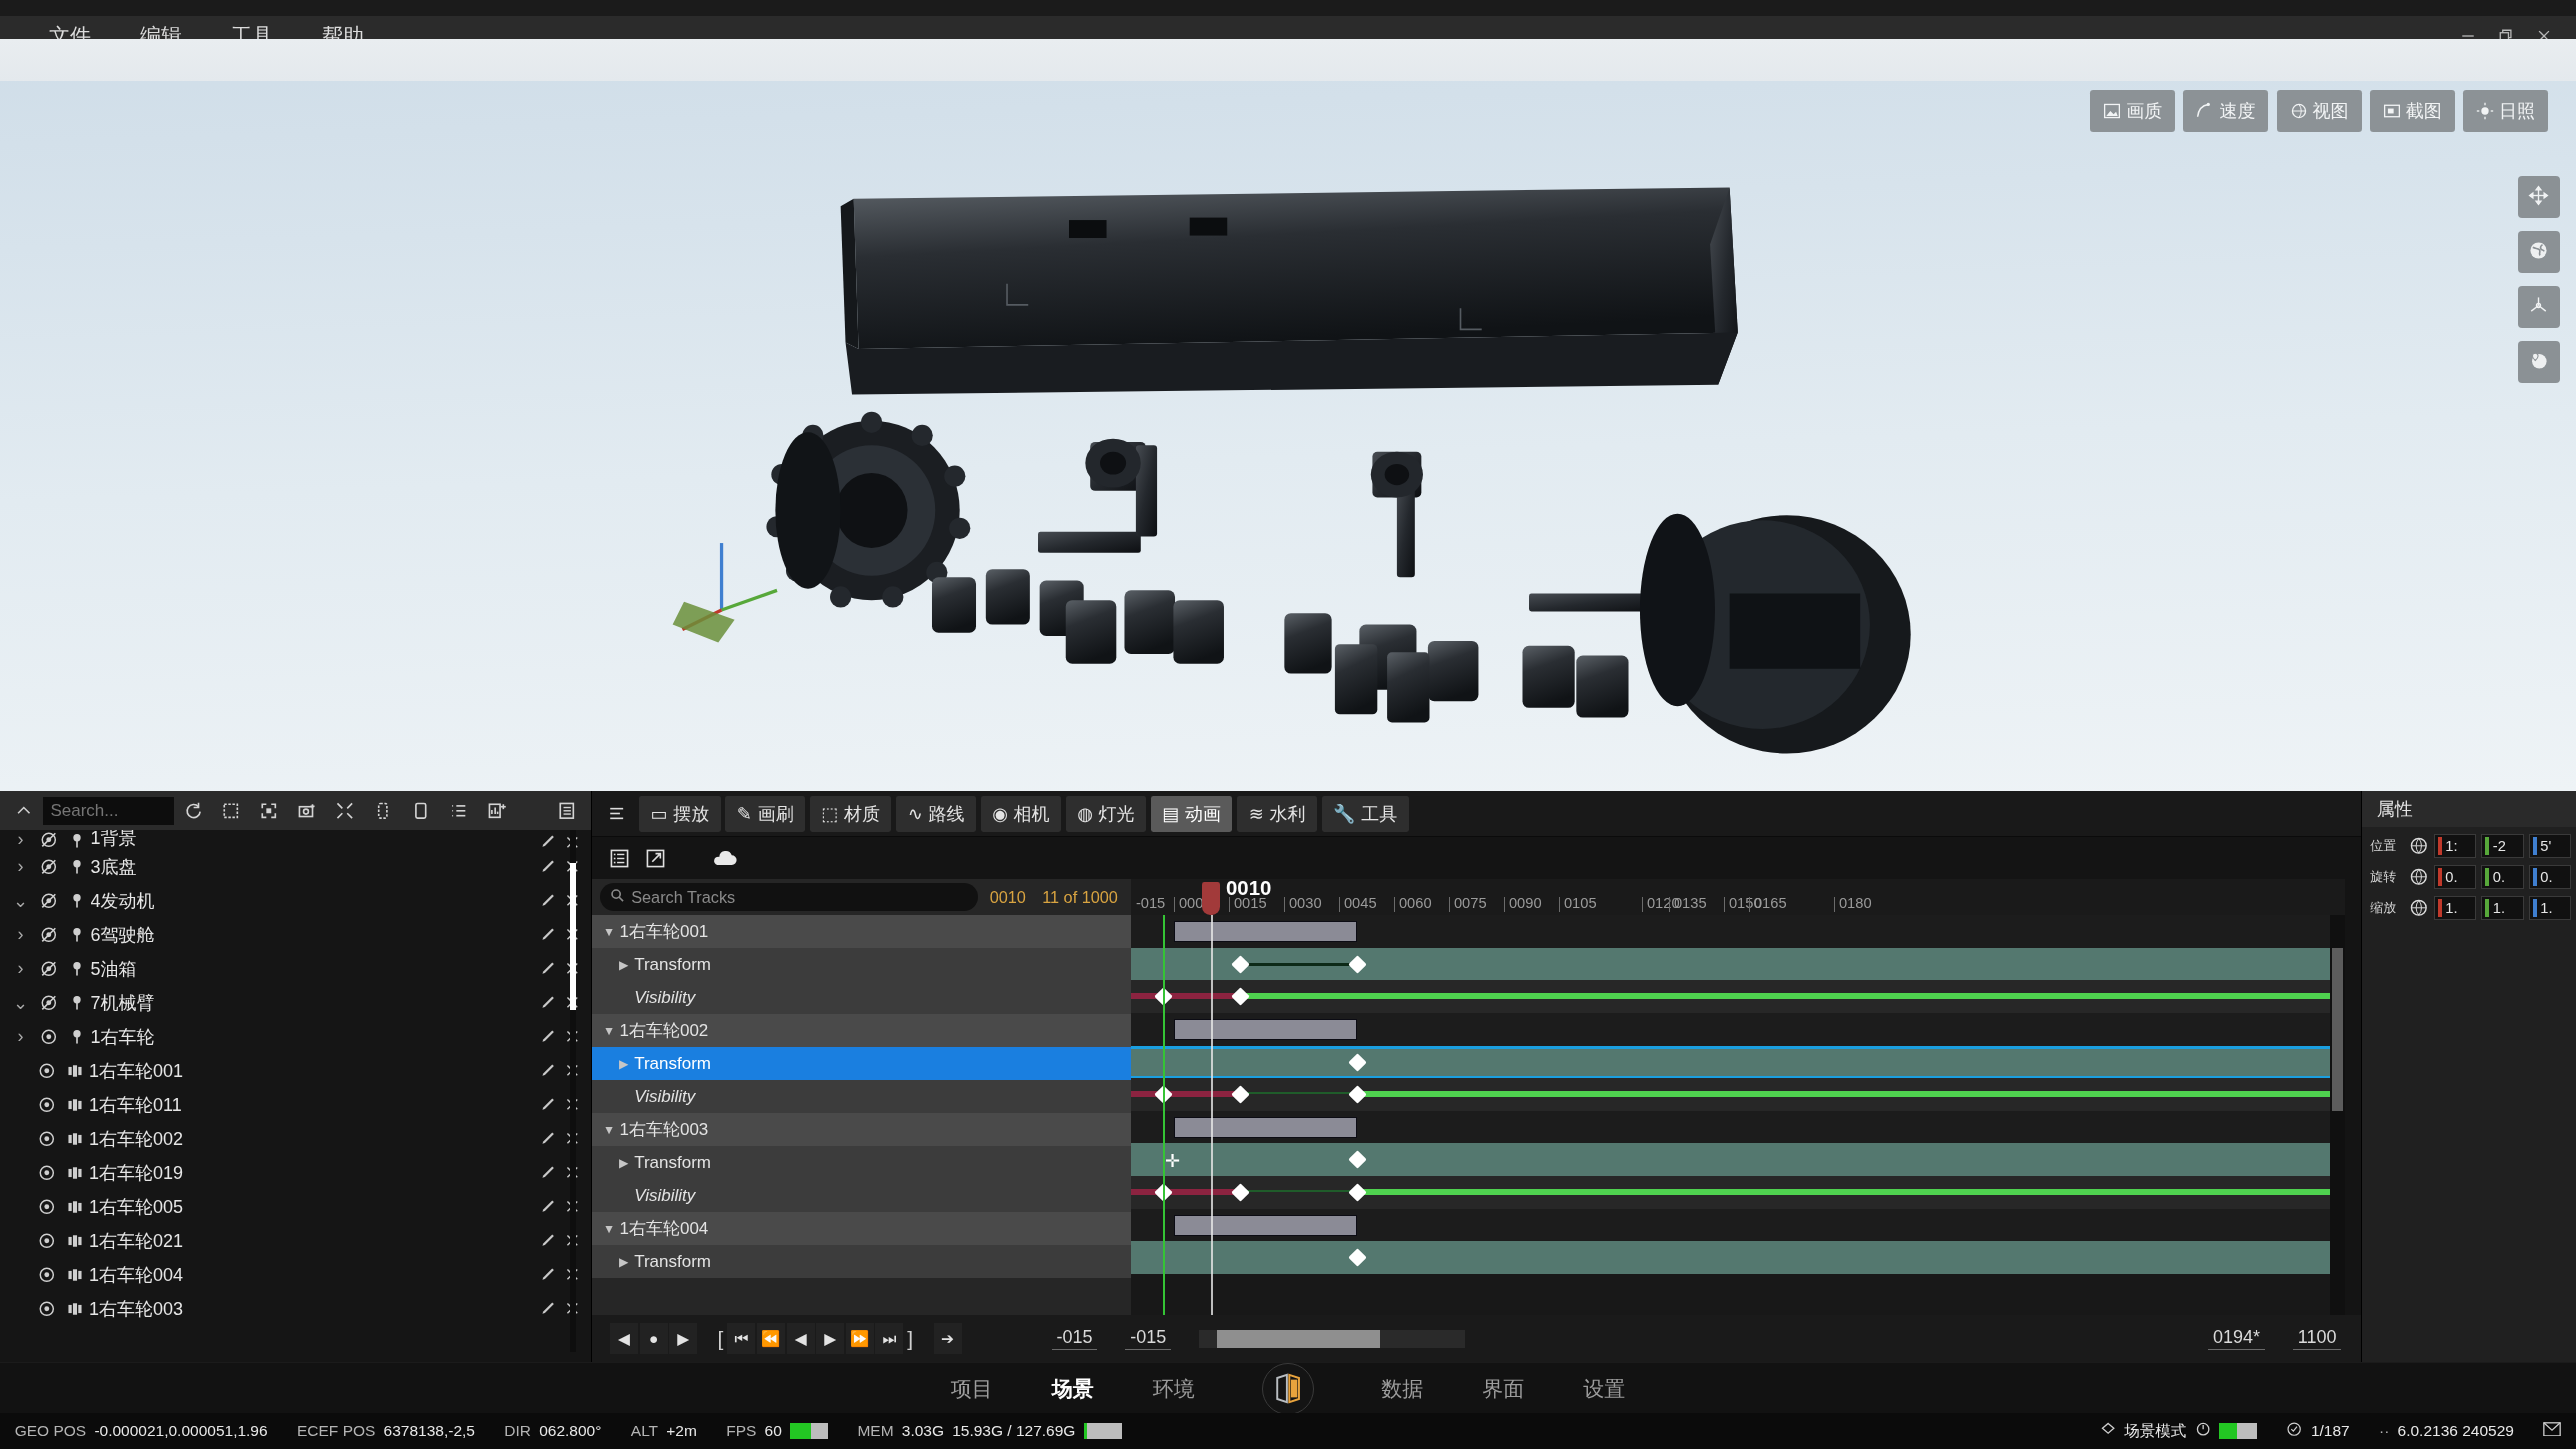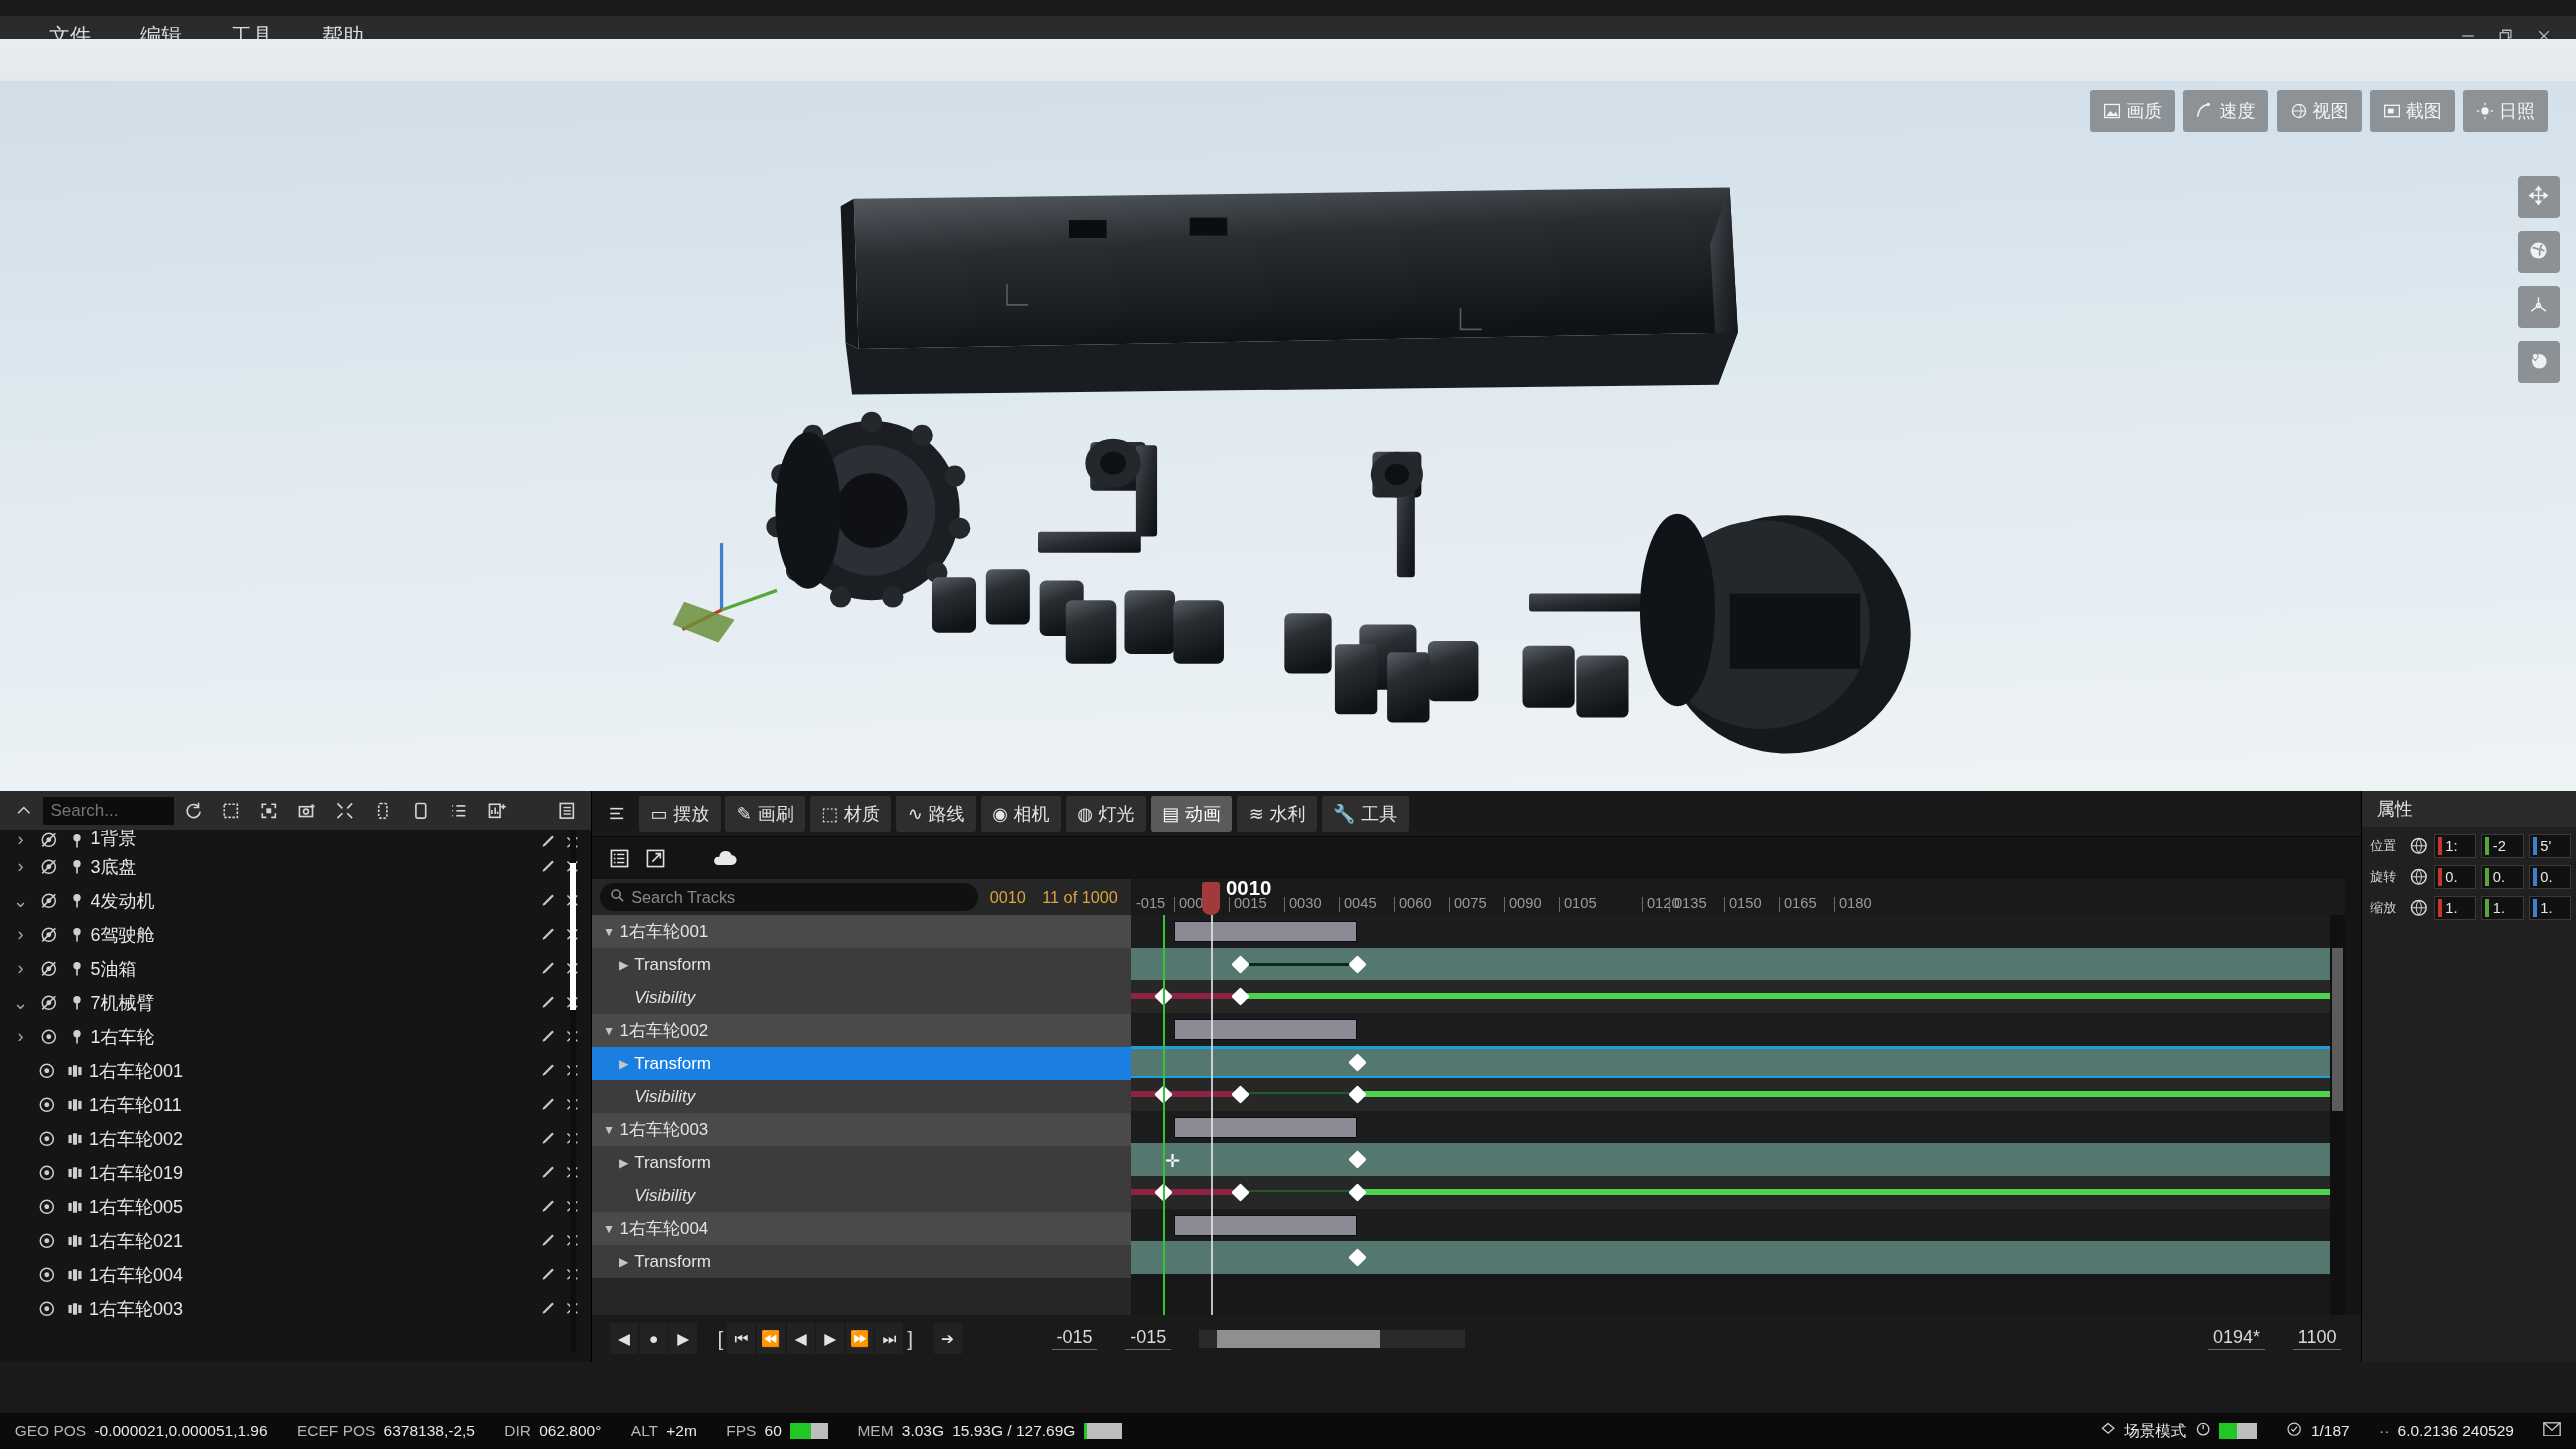--- a/index.html
+++ b/index.html
@@ -1039,21 +1039,21 @@
               <div class="rtick" style="left: 98px;">0015</div>
               <div class="rtick" style="left: 153px;">0030</div>
               <div class="rtick" style="left: 208px;">0045</div>
               <div class="rtick" style="left: 263px;">0060</div>
               <div class="rtick" style="left: 318px;">0075</div>
               <div class="rtick" style="left: 373px;">0090</div>
               <div class="rtick" style="left: 428px;">0105</div>
               <div class="rtick" style="left: 511px;">0120</div>
               <div class="rtick" style="left: 538px;">0135</div>
               <div class="rtick" style="left: 593px;">0150</div>
-              <div class="rtick" style="left: 648px;">0165</div>
+              <div class="rtick" style="left: 618px;">0165</div>
               <div class="rtick" style="left: 703px;">0180</div>
               <div class="playhead-head" style="left: 71px; top: 3.3px;"></div>
               <div class="playhead-lbl" style="left: 95px;">0010</div>
             </div>
           <div class="grid-area" id="grid">
               <div class="row objrow" style="top: 0px;">
                 <div class="objbar" style="left: 43px; width: 183px;"></div>
               </div>
               <div class="row transform" style="top: 33px;">
                 <div class="kfline" style="left:109px;width:117px"></div>
@@ -1209,20 +1209,35 @@
             <span>1.</span>
           </span>
         <span class="pfield">
             <i class="bar bz"></i>
             <span>1.</span>
           </span>
       </div>
     </div>
   </div>
 
+  <div class="bottomnav">
+    <div class="nav-item">项目</div>
+    <div class="nav-item active">场景</div>
+    <div class="nav-item">环境</div>
+    <div class="nav-logo">
+      <svg width="29" height="31" viewBox="0 0 36 38">
+        <polygon points="4,6 16,2 16,36 4,32" fill="none" stroke="#b9bdc1" stroke-width="2.4"></polygon>
+        <polygon points="19,2 31,6 31,32 19,36" fill="none" stroke="#e8a33d" stroke-width="2.4"></polygon>
+        <rect x="21" y="8" width="8" height="22" fill="#e8a33d"></rect>
+      </svg>
+    </div>
+    <div class="nav-item">数据</div>
+    <div class="nav-item">界面</div>
+    <div class="nav-item">设置</div>
+  </div>
 
   <div class="status">
     <div class="sgrp">
       <span class="slbl">GEO POS</span>
       <span class="sval">-0.000021,0.000051,1.96</span>
     </div>
     <div class="sgrp">
       <span class="slbl">ECEF POS</span>
       <span class="sval">6378138,-2,5</span>
     </div>

